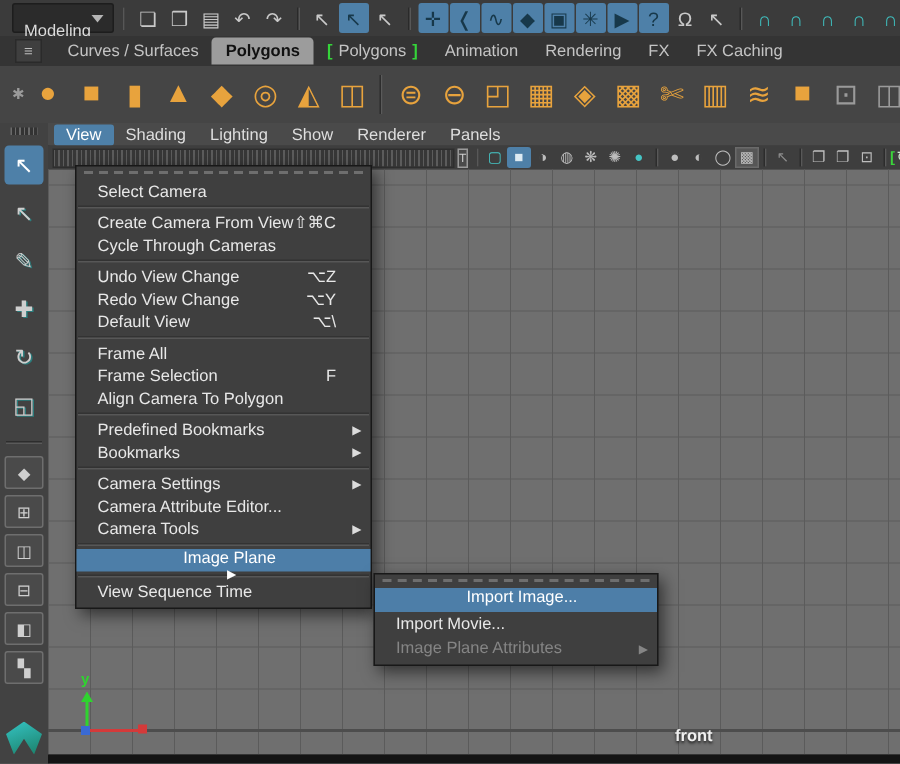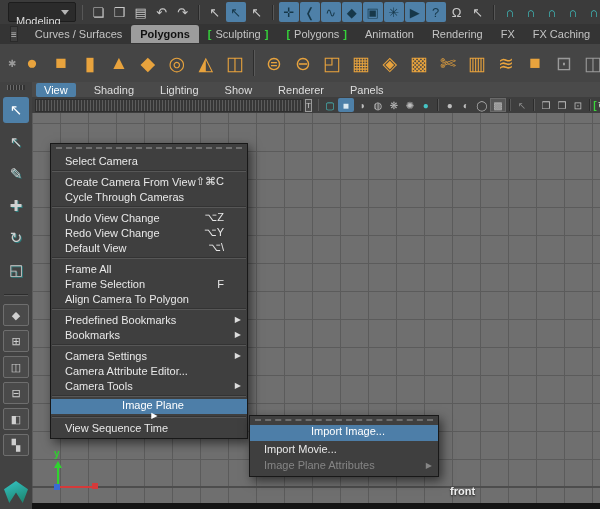--- a/index.html
+++ b/index.html
@@ -94,21 +94,21 @@
   .axis .y-line{position:absolute;left:11px;top:14px;width:2px;height:20px;background:#2fd42f;}
   .axis .y-head{position:absolute;left:8px;top:8px;width:0;height:0;border-left:4px solid transparent;
     border-right:4px solid transparent;border-bottom:7px solid #2fd42f;}
   .axis .y-label{position:absolute;left:8px;top:-5px;color:#2fd42f;font-size:10px;font-weight:bold;}
   .axis .x-line{position:absolute;left:14px;top:33px;width:32px;height:2px;background:#d43a3a;}
   .axis .x-head{position:absolute;left:46px;top:30px;width:6px;height:6px;background:#d43a3a;}
   .axis .z-dot{position:absolute;left:8px;top:31px;width:6px;height:6px;background:#3a6ad4;}
 
   
   .menu{position:absolute;background:#3f3f3f;border:1px solid #181818;
-    box-shadow:3px 4px 10px rgba(0,0,0,.55);z-index:20;padding-bottom:3px;font-size:11px;margin-top:33px;}
+    box-shadow:3px 4px 10px rgba(0,0,0,.55);z-index:20;padding-bottom:3px;font-size:11px;}
   .view-menu{left:50px;top:110px;width:196px;}
   .submenu{left:249px;top:382px;width:188px;z-index:30;}
   .tearoff{height:2px;border-top:2px dashed #6e6e6e;margin:3px 5px 2px;}
   .mitem{display:flex;align-items:center;height:15px;padding:0 6px 0 14px;color:#e8e8e8;white-space:nowrap;}
   .submenu .mitem{height:16px;}
   .mitem .lbl{flex:1;}
   .mitem .sc{margin-right:8px;color:#e8e8e8;}
   .mitem .arrow{width:9px;font-size:8px;color:#dcdcdc;text-align:right;}
   .mitem.highlighted{background:#4d7ea8;color:#fff;flex-direction:column;}
   .mitem.highlighted .arrow,.mitem.highlighted .sc{color:#fff;}
@@ -179,21 +179,20 @@
   </div>
 
   <div class="tabsrow">
     <span class="burger">≡</span>
     <div style="display:flex;align-items:center;">
 
         <span class="tab"><span>Curves / Surfaces</span></span>
 
         <span class="tab selected"><span>Polygons</span></span>
 
-        <span class="tab bracket"><span>Sculpting</span></span>
 
         <span class="tab bracket"><span>Polygons</span></span>
 
         <span class="tab"><span>Animation</span></span>
 
         <span class="tab"><span>Rendering</span></span>
 
         <span class="tab"><span>FX</span></span>
 
         <span class="tab"><span>FX Caching</span></span>
@@ -278,21 +277,21 @@
         <div class="layoutbtn">⊟</div>
 
         <div class="layoutbtn">◧</div>
 
         <div class="layoutbtn">▚</div>
       </div>
     <div class="maya-logo"></div>
   </div>
 
   <div class="panelmenubar">
-    <div style="display:flex;gap:10px;">
+    <div style="display:flex;">
 
         <span class="pmitem active"><span>View</span></span>
 
         <span class="pmitem"><span>Shading</span></span>
 
         <span class="pmitem"><span>Lighting</span></span>
 
         <span class="pmitem"><span>Show</span></span>
 
         <span class="pmitem"><span>Renderer</span></span>

